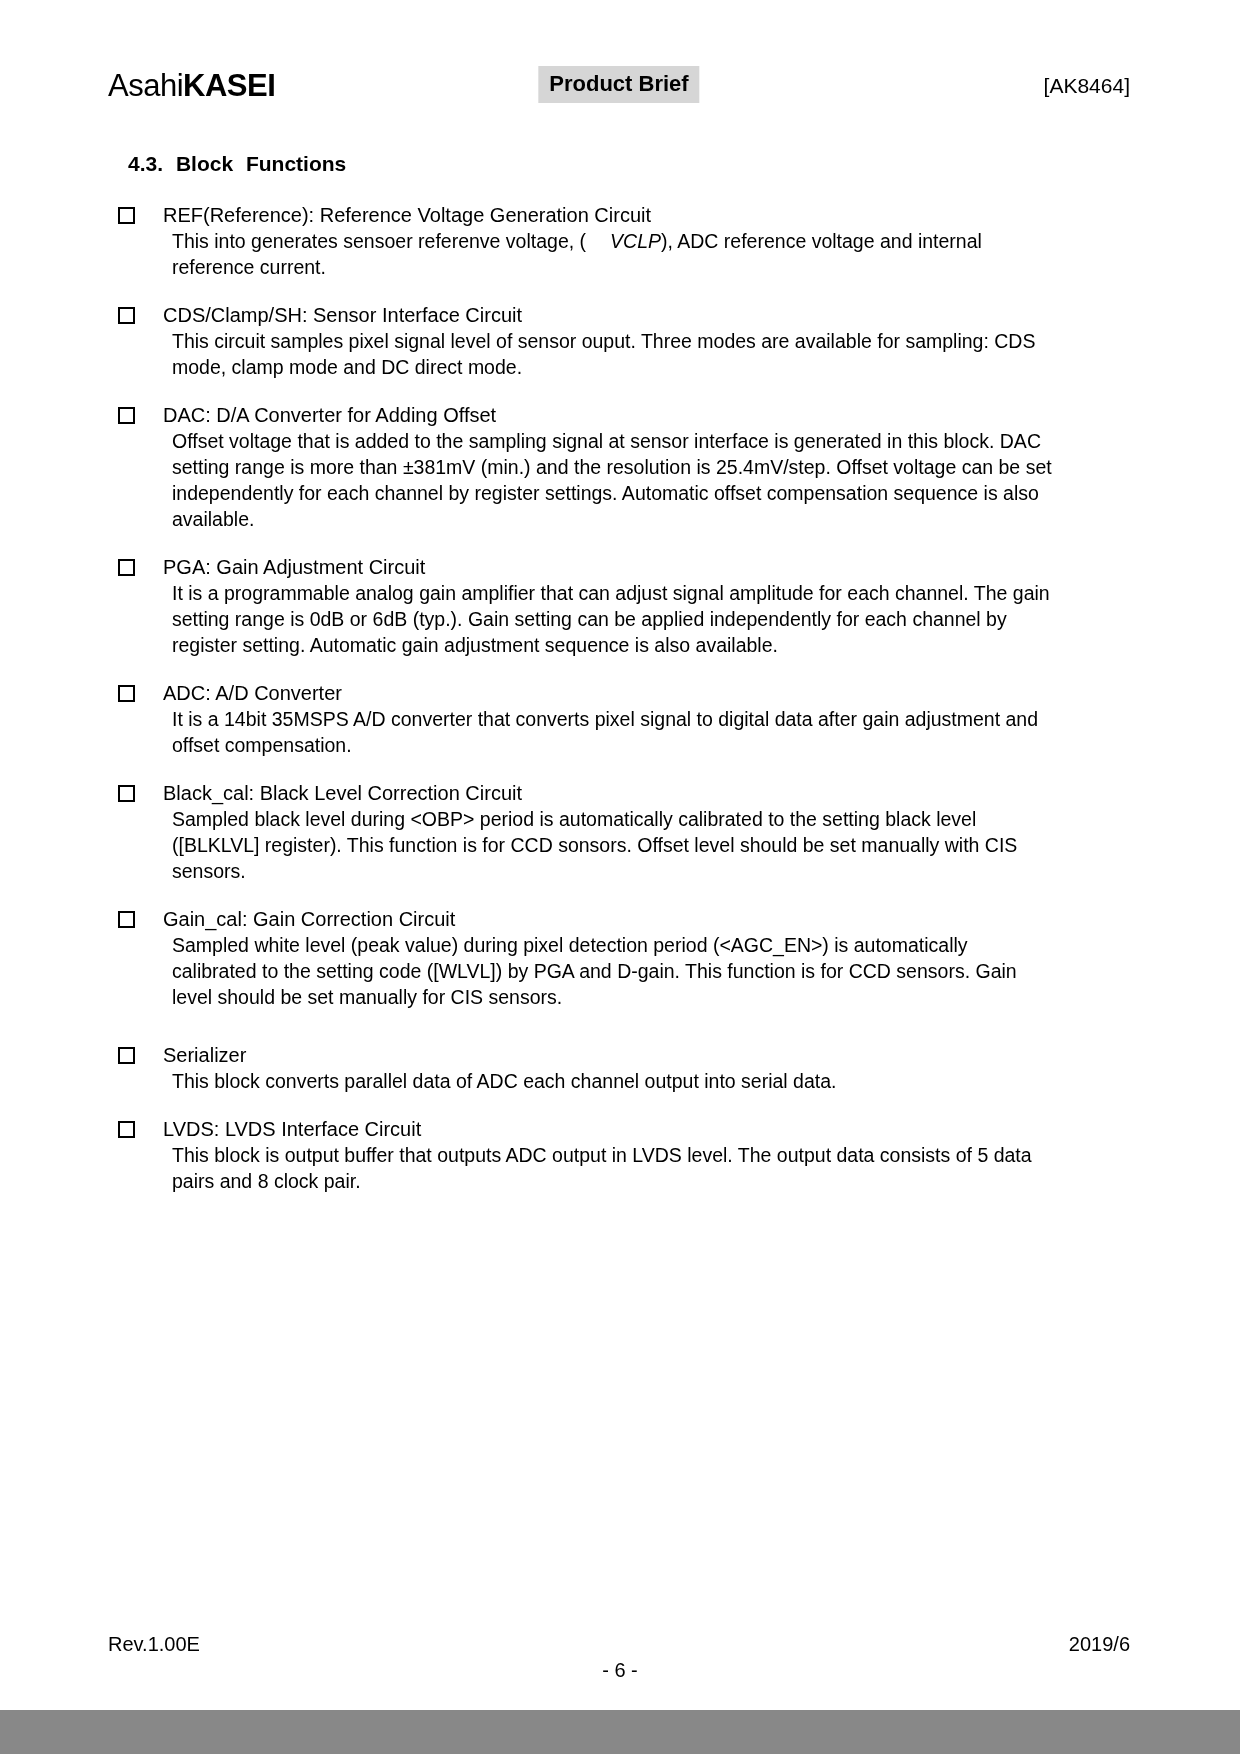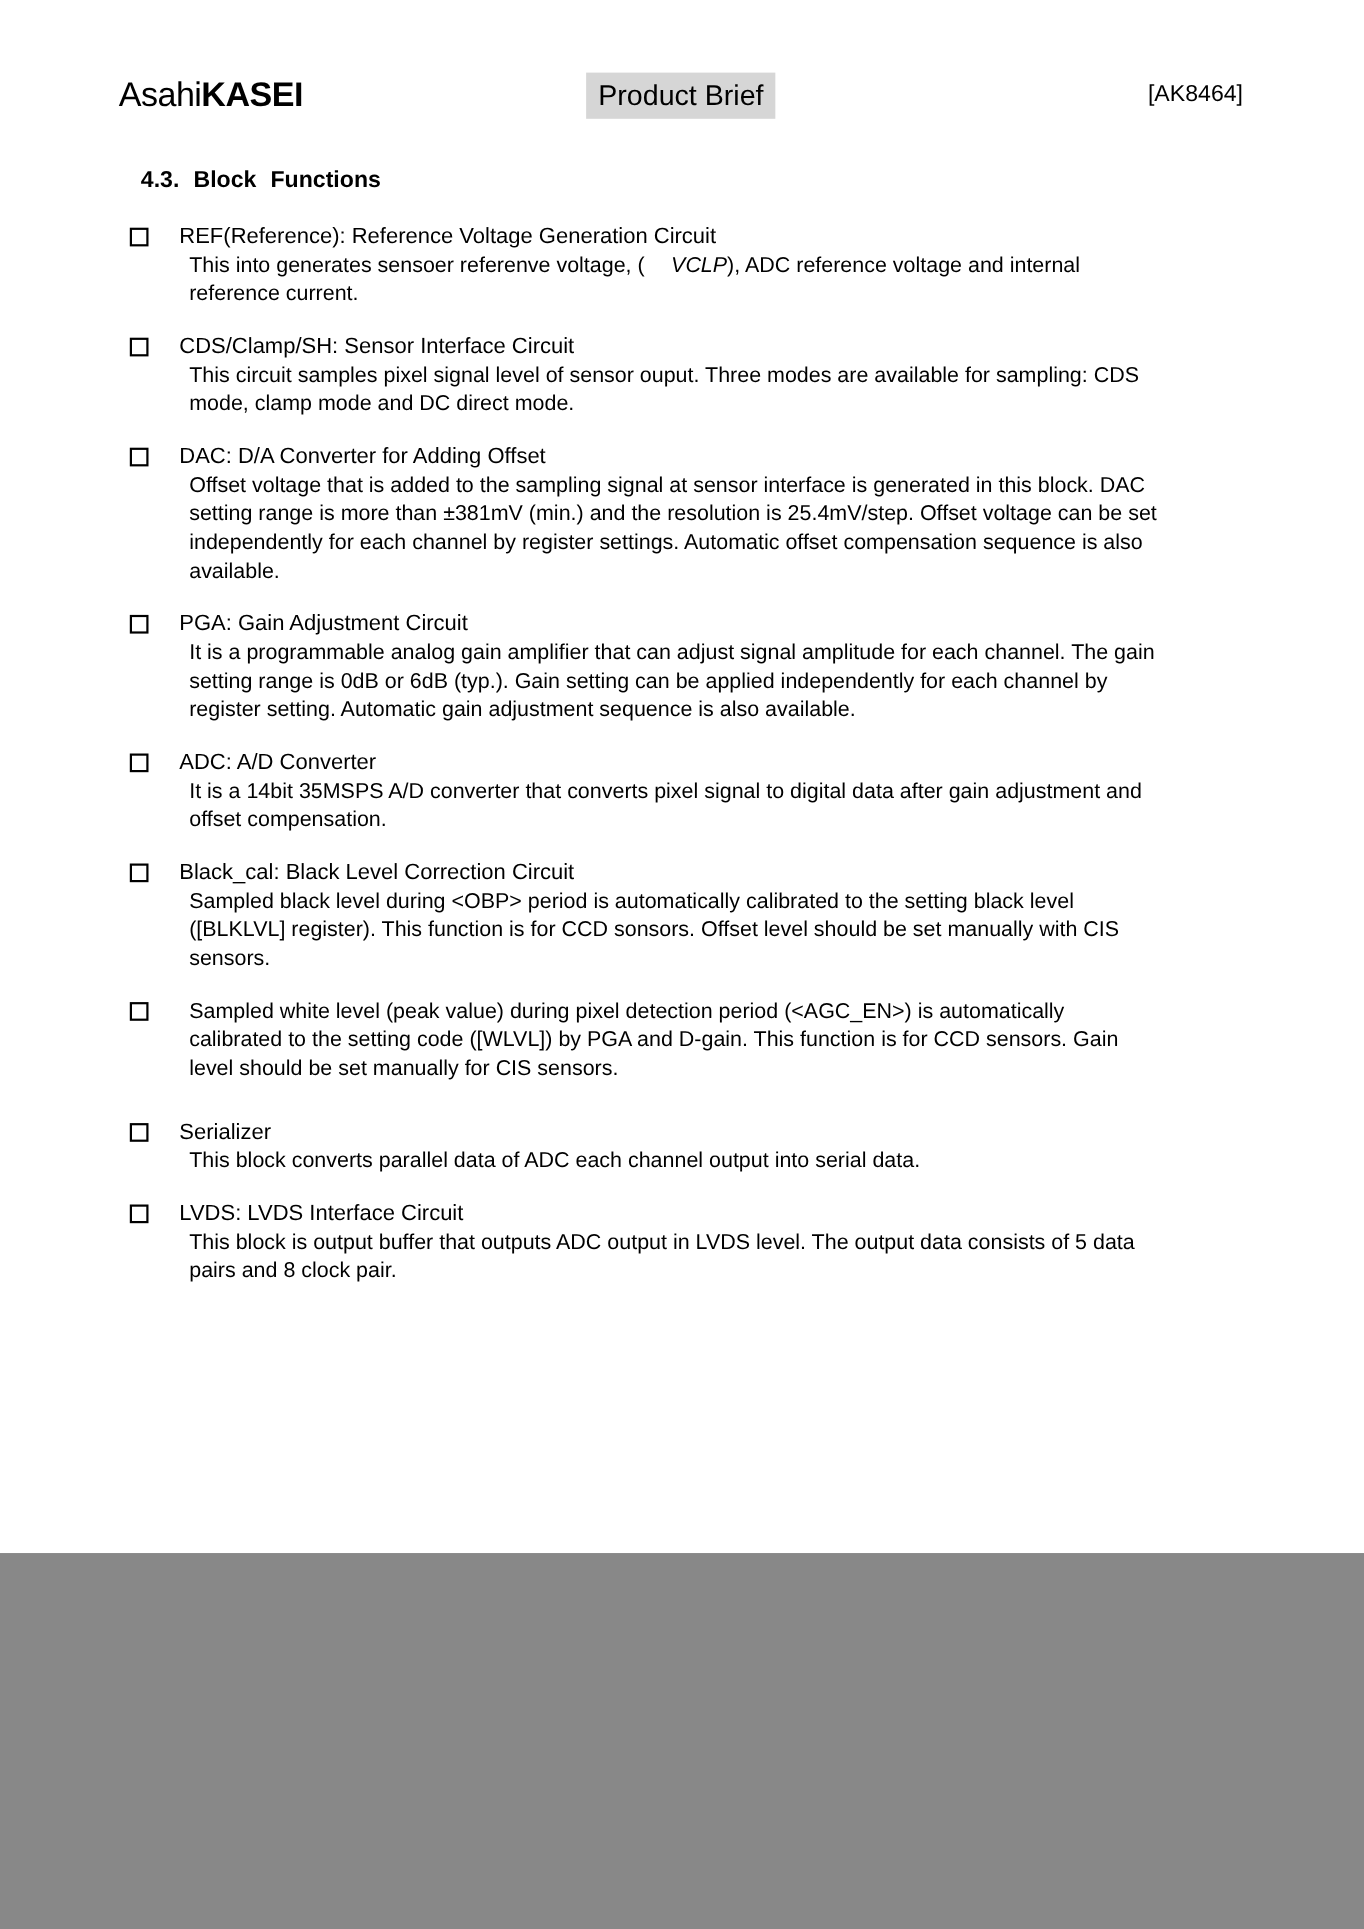--- a/index.html
+++ b/index.html
@@ -1,19 +1,19 @@
 <!DOCTYPE html>
 <html><head>
 <meta charset="utf-8">
 <style>
   html, body { margin: 0; padding: 0; background: #888; }
   .page {
     position: relative;
     width: 1240px;
-    height: 1412px;
+    height: 1710px;
     margin: 0 auto;
     background: #ffffff;
     font-family: "Liberation Sans", "DejaVu Sans", sans-serif;
     color: #000000;
     overflow: hidden;
   }
 
   
   .header {
     position: absolute;
@@ -31,22 +31,22 @@
     white-space: nowrap;
   }
   .logo-normal { font-weight: 400; }
   .logo-bold   { font-weight: 700; }
   .doc-type {
     position: absolute;
     left: 50%;
     top: 4px;
     transform: translateX(-50%);
     background: #d6d6d6;
-    font-size: 26px;
-    font-weight: 400;
+    font-size: 22px;
+    font-weight: 700;
     padding: 5px 11px 6px 11px;
     white-space: nowrap;
   }
   .part-number {
     position: absolute;
     right: 0;
     top: 12px;
     font-size: 21px;
   }
 
@@ -188,20 +188,21 @@
       <div class="sec-title">Black_cal: Black Level Correction Circuit</div>
       <div class="sec-body">
               <p class="para"><span>Sampled black level during &lt;OBP&gt; period is automatically calibrated to the setting black level ([BLKLVL] register). This function is for CCD sonsors. Offset level should be set manually with CIS sensors.</span></p>
             </div>
     </div>
   </div>
 
   <div class="section">
     <span class="checkbox"></span>
     <div class="sec-right">
+      <div class="sec-title">Gain_cal: Gain Correction Circuit</div>
       <div class="sec-body">
               <p class="para"><span>Sampled white level (peak value) during pixel detection period (&lt;AGC_EN&gt;) is automatically calibrated to the setting code ([WLVL]) by PGA and D-gain. This function is for CCD sensors. Gain level should be set manually for CIS sensors.</span></p>
             </div>
     </div>
   </div>
 
   <div class="section extra-gap">
     <span class="checkbox"></span>
     <div class="sec-right">
       <div class="sec-title">Serializer</div>

